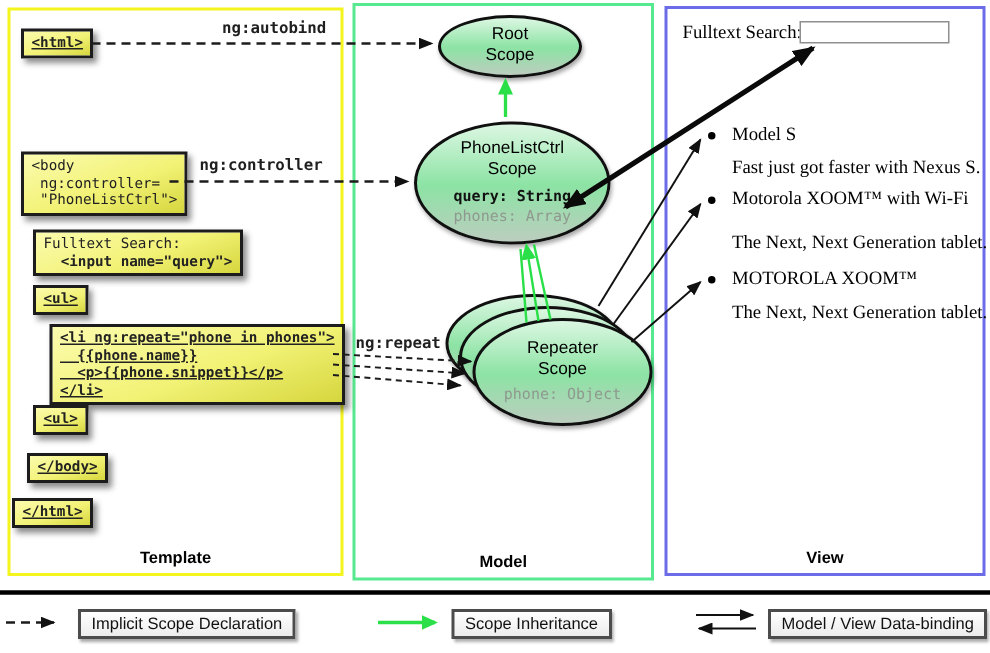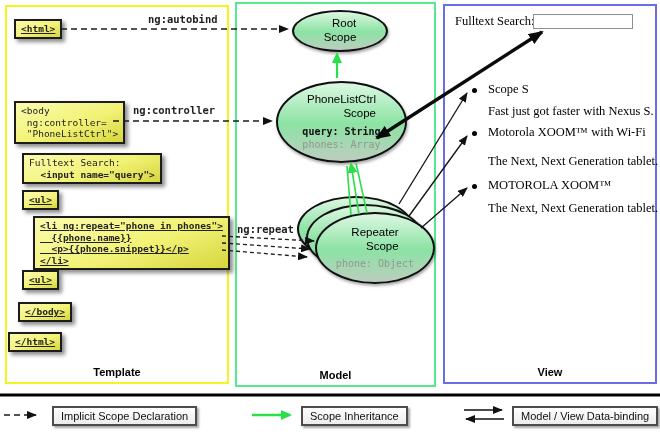--- a/index.html
+++ b/index.html
@@ -26,21 +26,21 @@
   #box-li-repeat{left:33px;top:216px;}
   #box-ul-close{left:22px;top:270px;}
   #box-body-close{left:18px;top:302px;}
   #box-html-close{left:8px;top:332px;}
   #box-fulltext .b2{font-weight:bold;display:block;}
   
   .scope{position:absolute;border:2px solid #101010;border-radius:50%;
          background:linear-gradient(180deg,#dcf7e2 0%,#8ce3a4 52%,#bccdbf 100%);
          box-shadow:1px 2px 3px rgba(0,0,0,0.35);
          display:flex;flex-direction:column;align-items:center;justify-content:center;
-         text-align:right;}
+         text-align:center;}
   .scope .title{white-space:pre;font-size:11.5px;line-height:1.18;color:#000;}
   .scope .prop{font-family:"DejaVu Sans Mono",monospace;font-size:10px;line-height:1.3;}
   .prop.strong{font-weight:bold;color:#111;}
   .prop.faint{color:#8f998f;}
   #scope-root{left:292px;top:10px;width:92px;height:38px;}
   #scope-phonelist{left:276px;top:81px;width:127px;height:78px;}
   #scope-phonelist .title{margin-bottom:5px;}
   #rep-back2{left:297px;top:196px;width:113px;height:62px;}
   #rep-back1{left:306px;top:204px;width:114px;height:64px;}
   #rep-front{left:315px;top:212px;width:116px;height:68px;}
@@ -123,21 +123,21 @@
   <div class="scope" id="rep-front">
     <span class="title">Repeater
 Scope</span>
     <span class="prop faint">phone: Object</span>
   </div>
 
   <div class="serif" id="view-fulltext-label">Fulltext Search:</div>
   <input id="view-search" type="text" value="" style="">
 
   <span class="bullet" style="left:472px;top:88px;"></span>
-  <div class="serif v-title" style="left:488px;top:82px;">Scope S</div>
+  <div class="serif v-title" style="left:488px;top:82px;">Model S</div>
   <div class="serif v-snippet" style="left:488px;top:104px;">Fast just got faster with Nexus S.</div>
 
   <span class="bullet" style="left:472px;top:131px;"></span>
   <div class="serif v-title" style="left:488px;top:125px;">Motorola XOOM™ with Wi-Fi</div>
   <div class="serif v-snippet" style="left:488px;top:154px;">The Next, Next Generation tablet.</div>
 
   <span class="bullet" style="left:472px;top:184px;"></span>
   <div class="serif v-title" style="left:488px;top:178px;">MOTOROLA XOOM™</div>
   <div class="serif v-snippet" style="left:488px;top:201px;">The Next, Next Generation tablet.</div>
 

